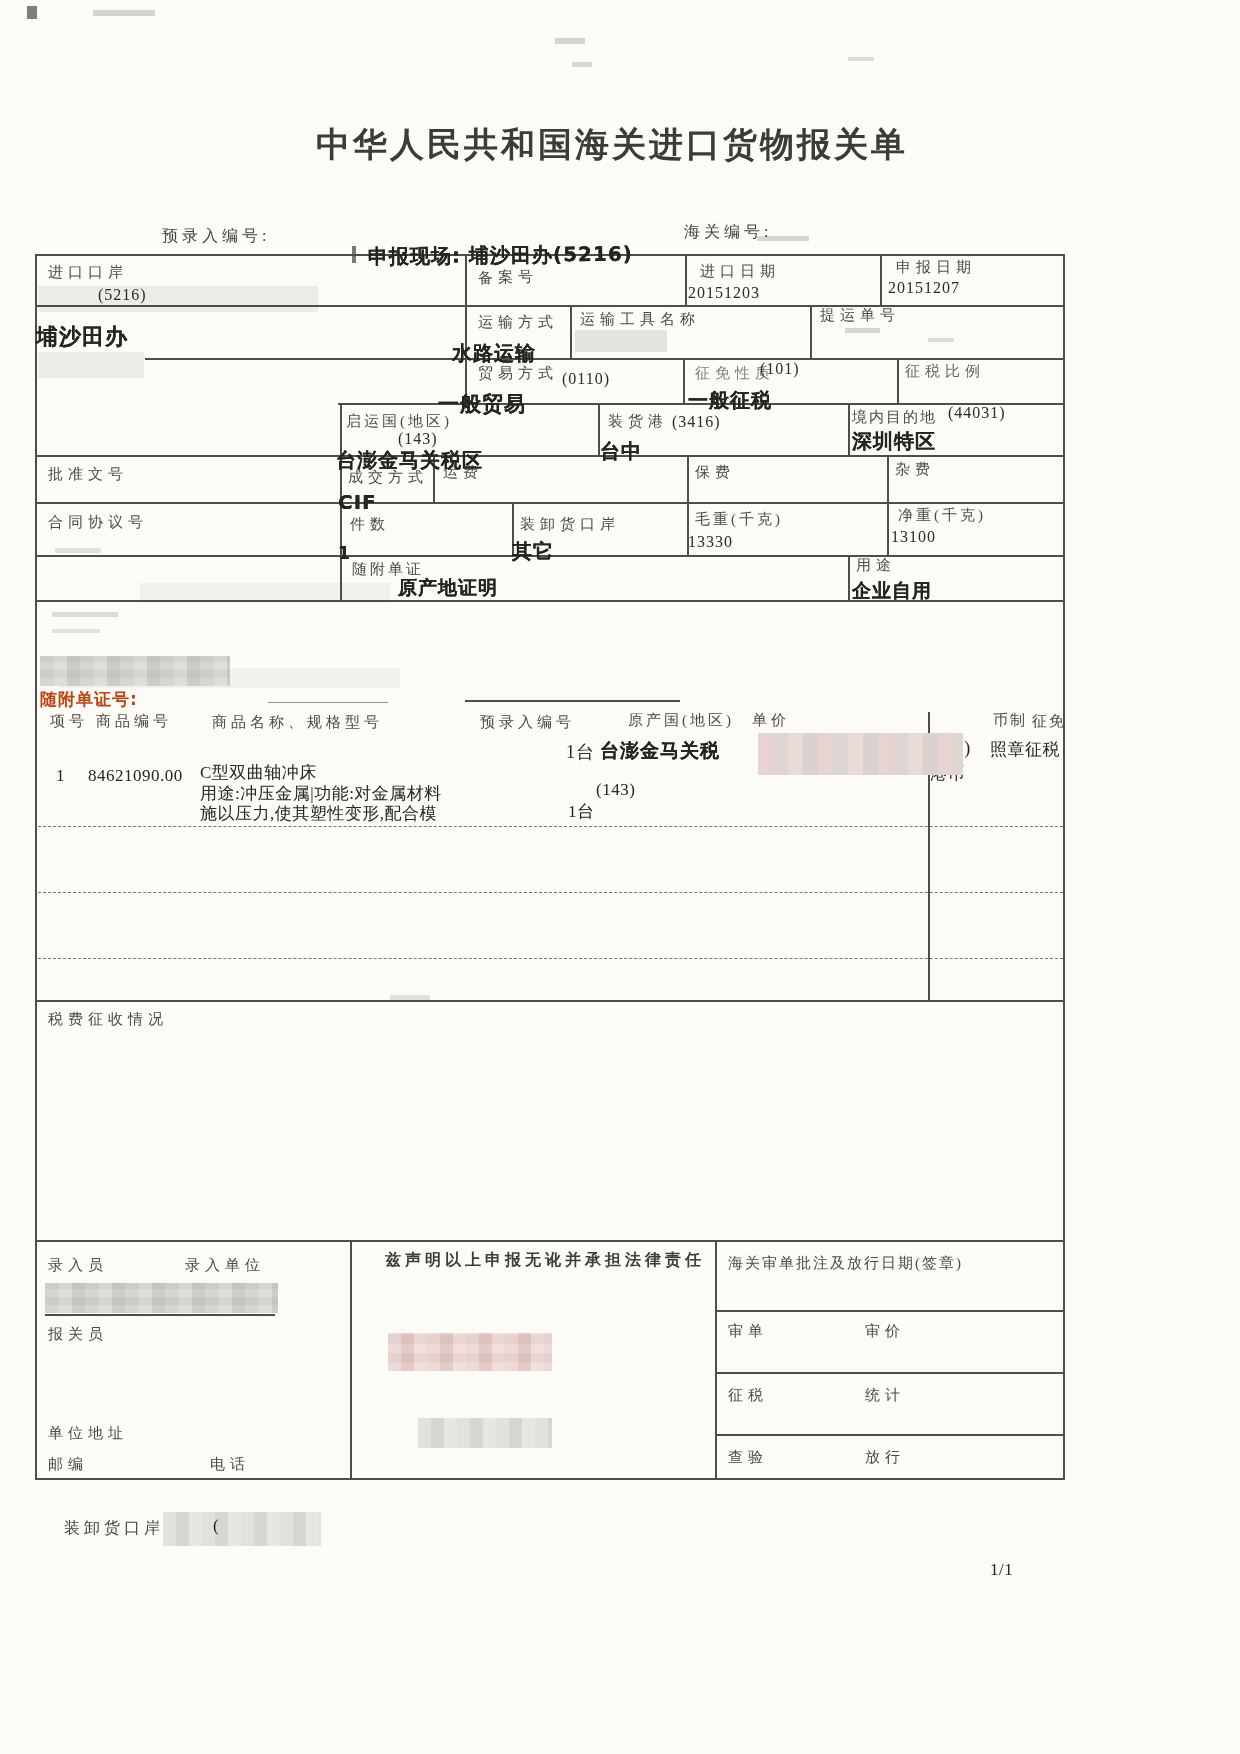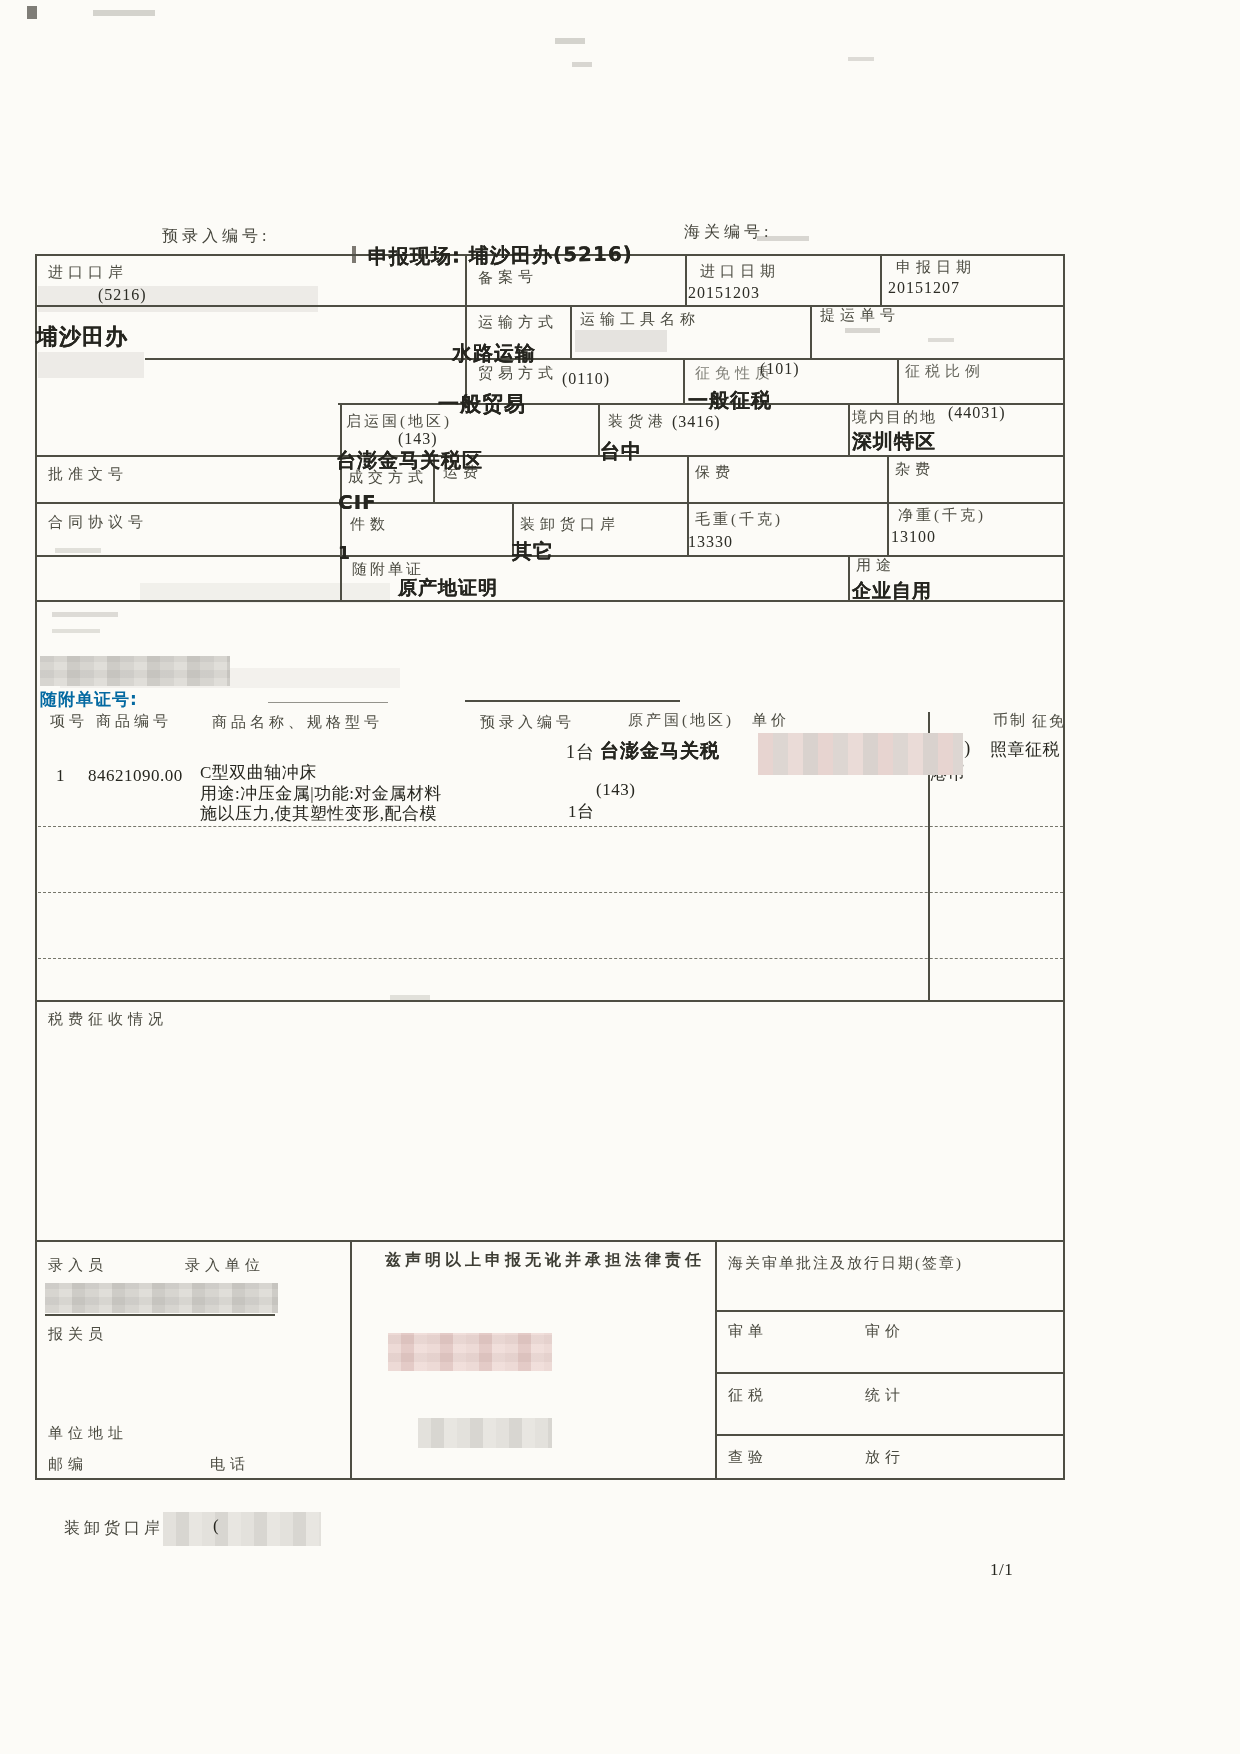--- a/index.html
+++ b/index.html
@@ -54,20 +54,21 @@
   <div class="blur" style="left:140px;top:583px;width:250px;height:20px;background:#edebe6;opacity:.7"></div>
   <div class="blur" style="left:60px;top:668px;width:340px;height:20px;background:#efede8;opacity:.7"></div>
 
   <div class="mosaic m-gray" style="left:40px;top:656px;width:190px;height:30px"></div>
   <div class="mosaic m-mix" style="left:758px;top:733px;width:205px;height:42px"></div>
   <div class="mosaic m-gray" style="left:45px;top:1283px;width:233px;height:30px"></div>
   <div class="mosaic m-pink" style="left:388px;top:1333px;width:164px;height:38px"></div>
   <div class="mosaic m-lite" style="left:418px;top:1418px;width:134px;height:30px"></div>
   <div class="mosaic m-lite" style="left:163px;top:1512px;width:158px;height:34px"></div>
 
+  <div class="abs title" style="left:316px;top:122px">中华人民共和国海关进口货物报关单</div>
   <div class="abs lbl2" style="left:162px;top:226px">预录入编号:</div>
   <div class="abs lbl2" style="left:684px;top:222px">海关编号:</div>
   <div class="abs stamp z2" style="left:368px;top:242px;transform:rotate(-.6deg)">申报现场: 埔沙田办(5216)</div>
 
   <div class="hl" style="left:35px;top:254px;width:1030px;height:2px"></div>
   <div class="hl" style="left:35px;top:1478px;width:1030px;height:2px"></div>
   <div class="vl" style="left:35px;top:254px;height:1226px;width:2px"></div>
   <div class="vl" style="left:1063px;top:254px;height:1226px;width:2px"></div>
 
   <div class="hl" style="left:35px;top:305px;width:1030px"></div>
@@ -156,21 +157,21 @@
   <div class="abs lbl" style="left:695px;top:510px;letter-spacing:3px">毛重(千克)</div>
   <div class="abs val" style="left:688px;top:533px">13330</div>
   <div class="abs lbl" style="left:898px;top:506px;letter-spacing:3px">净重(千克)</div>
   <div class="abs val" style="left:891px;top:528px">13100</div>
 
   <div class="abs lbl" style="left:352px;top:560px;letter-spacing:3px">随附单证</div>
   <div class="abs stamp z2" style="left:398px;top:575px;font-size:19px">原产地证明</div>
   <div class="abs lbl" style="left:856px;top:556px">用途</div>
   <div class="abs stamp z2" style="left:852px;top:578px;font-size:19px">企业自用</div>
 
-  <div class="abs z2" style="left:40px;top:688px;font-size:17px;font-weight:700;color:#0369a1;letter-spacing:1px;font-family:'DejaVu Sans','Liberation Sans',sans-serif">随附单证号:</div>
+  <div class="abs z2" style="left:40px;top:688px;font-size:17px;font-weight:700;color:#c2410c;letter-spacing:1px;font-family:'DejaVu Sans','Liberation Sans',sans-serif">随附单证号:</div>
 
   <div class="abs lbl" style="left:50px;top:712px;letter-spacing:4px">项号</div>
   <div class="abs lbl" style="left:96px;top:712px;letter-spacing:4px">商品编号</div>
   <div class="abs lbl" style="left:212px;top:713px;letter-spacing:4px">商品名称、规格型号</div>
   <div class="abs lbl" style="left:480px;top:713px;letter-spacing:4px">预录入编号</div>
   <div class="abs lbl" style="left:628px;top:711px;letter-spacing:3px">原产国(地区)</div>
   <div class="abs lbl" style="left:752px;top:711px;letter-spacing:4px">单价</div>
   <div class="abs lbl" style="left:878px;top:740px;letter-spacing:4px">总价</div>
   <div class="abs lbl" style="left:993px;top:711px;letter-spacing:2px">币制</div>
   <div class="abs lbl" style="left:1032px;top:712px;letter-spacing:2px">征免</div>

